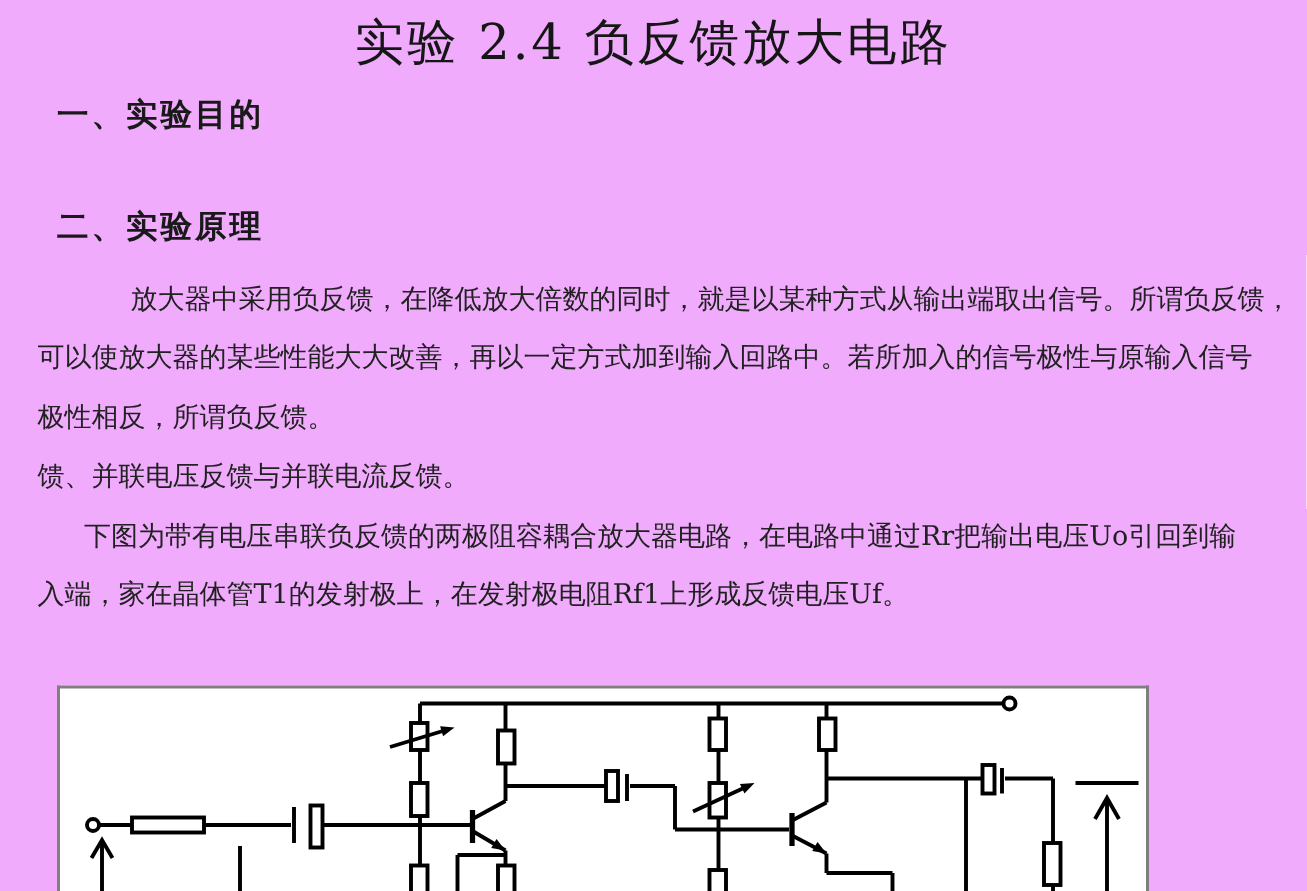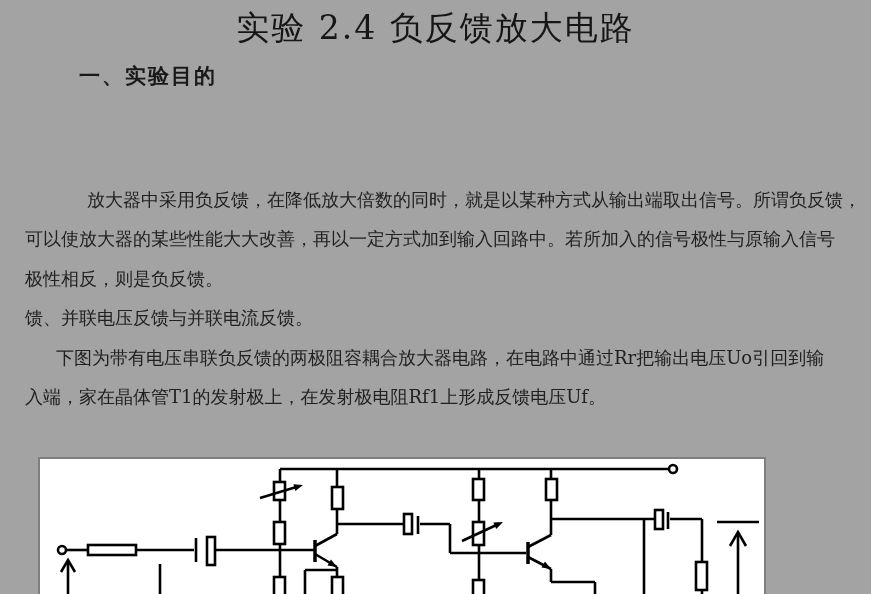--- a/index.html
+++ b/index.html
@@ -2,36 +2,36 @@
 <html><head>
 <meta charset="utf-8">
 <style>
   html, body {
     margin: 0; padding: 0;
     width: 871px; height: 594px;
     overflow: hidden;
     background: #ffffff;
     font-family: "DejaVu Serif", "Liberation Serif", serif;
   }
-  .page { position: relative; width: 871px; height: 594px; background:#a3a3a3; }
+  .page { position: relative; width: 871px; height: 594px; background:#f0abfc; }
 
   .doc-title {
     position: absolute; top: 6px; left: 0; right: 0;
     text-align: center;
     font-size: 33px; letter-spacing: 2px;
     color: #161616; font-weight: 400;
     white-space: nowrap;
   }
   .sec-heading {
     position: absolute; left: 38px;
     font-size: 21px; font-weight: 700;
     letter-spacing: 2px; color: #191919;
     white-space: nowrap;
   }
-  .h-purpose   { top: 62px; margin-left: 41px; }
+  .h-purpose   { top: 62px; }
   .h-principle { top: 137px; }
 
   .purpose-body {
     position: absolute; left: 75px; top: 101px;
     font-size: 17.5px; color: #212121; white-space: nowrap;
   }
   .principle-body {
     position: absolute; left: 25px; top: 180px;
     font-size: 18px; color: #212121;
     line-height: 39.4px;
@@ -52,25 +52,26 @@
 </head>
 <body>
 
 <div class="page">
 
   <div class="doc-title">实验 2.4 负反馈放大电路</div>
 
   <div class="sec-heading h-purpose">一、实验目的</div>
 
 
+  <div class="sec-heading h-principle">二、实验原理</div>
 
   <div class="principle-body">
     <div class="line indent-a">放大器中采用负反馈，在降低放大倍数的同时，就是以某种方式从输出端取出信号。所谓负反馈，</div>
     <div class="line">可以使放大器的某些性能大大改善，再以一定方式加到输入回路中。若所加入的信号极性与原输入信号</div>
-    <div class="line">极性相反，则是负反馈。</div>
+    <div class="line">极性相反，所谓负反馈。</div>
     <div class="line">馈、并联电压反馈与并联电流反馈。</div>
     <div class="line indent-c">下图为带有电压串联负反馈的两极阻容耦合放大器电路，在电路中通过Rr把输出电压Uo引回到输</div>
     <div class="line">入端，家在晶体管T1的发射极上，在发射极电阻Rf1上形成反馈电压Uf。</div>
   </div>
 
   <div class="figure-box">
     <svg width="724" height="168" viewBox="0 0 724 168" xmlns="http://www.w3.org/2000/svg">
       <g stroke="#000" stroke-width="2.6" fill="none">
 
         <g>

